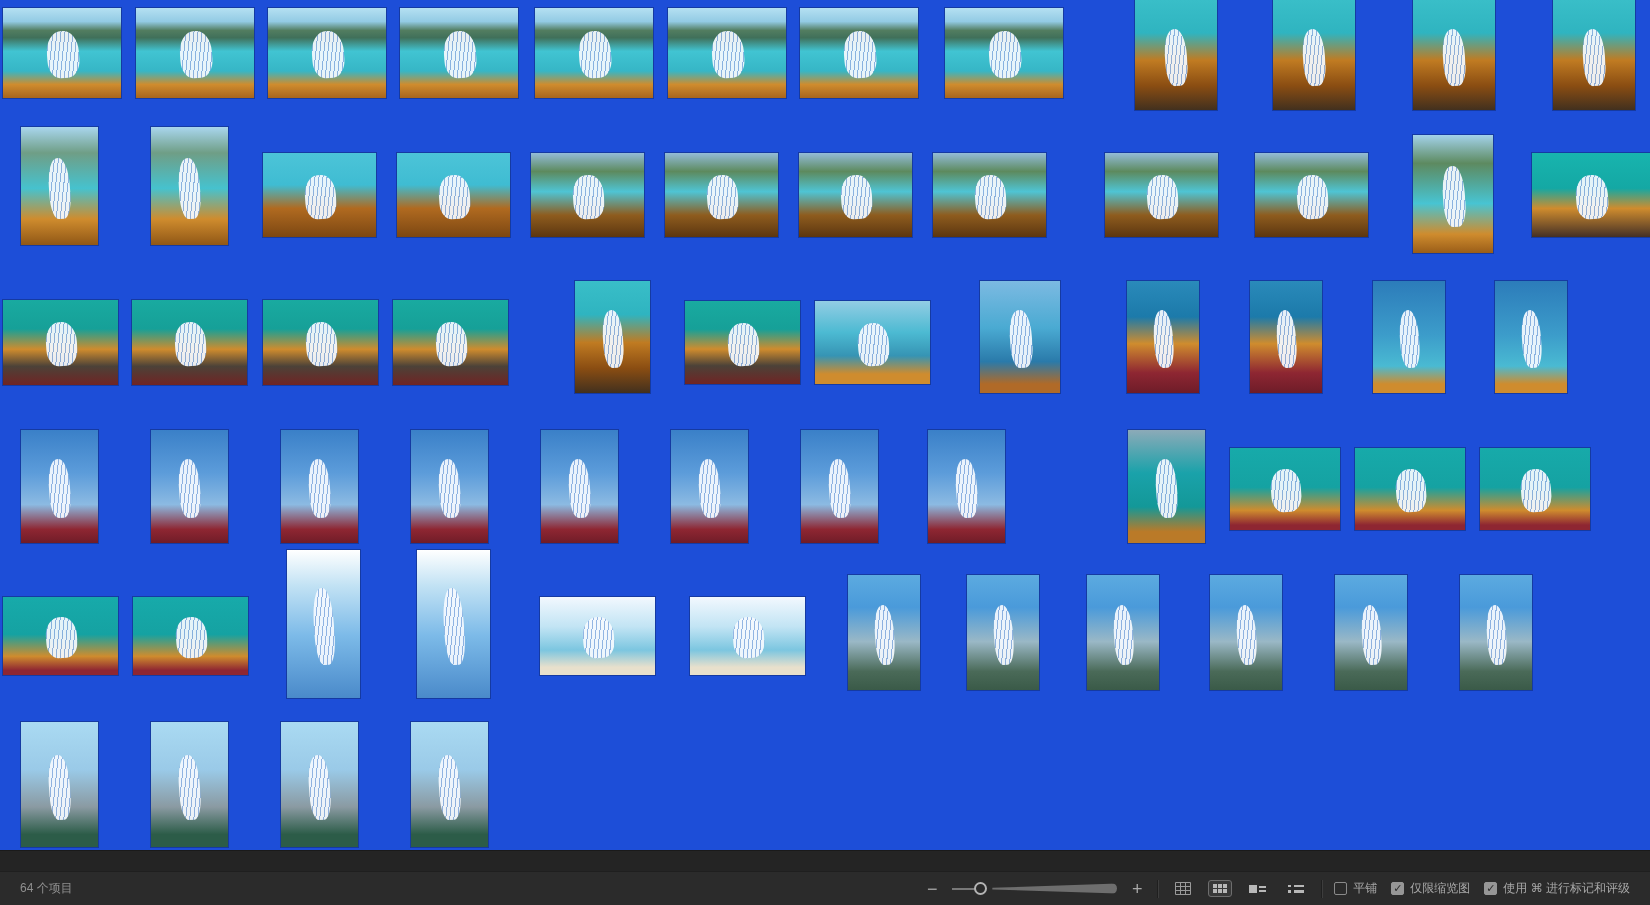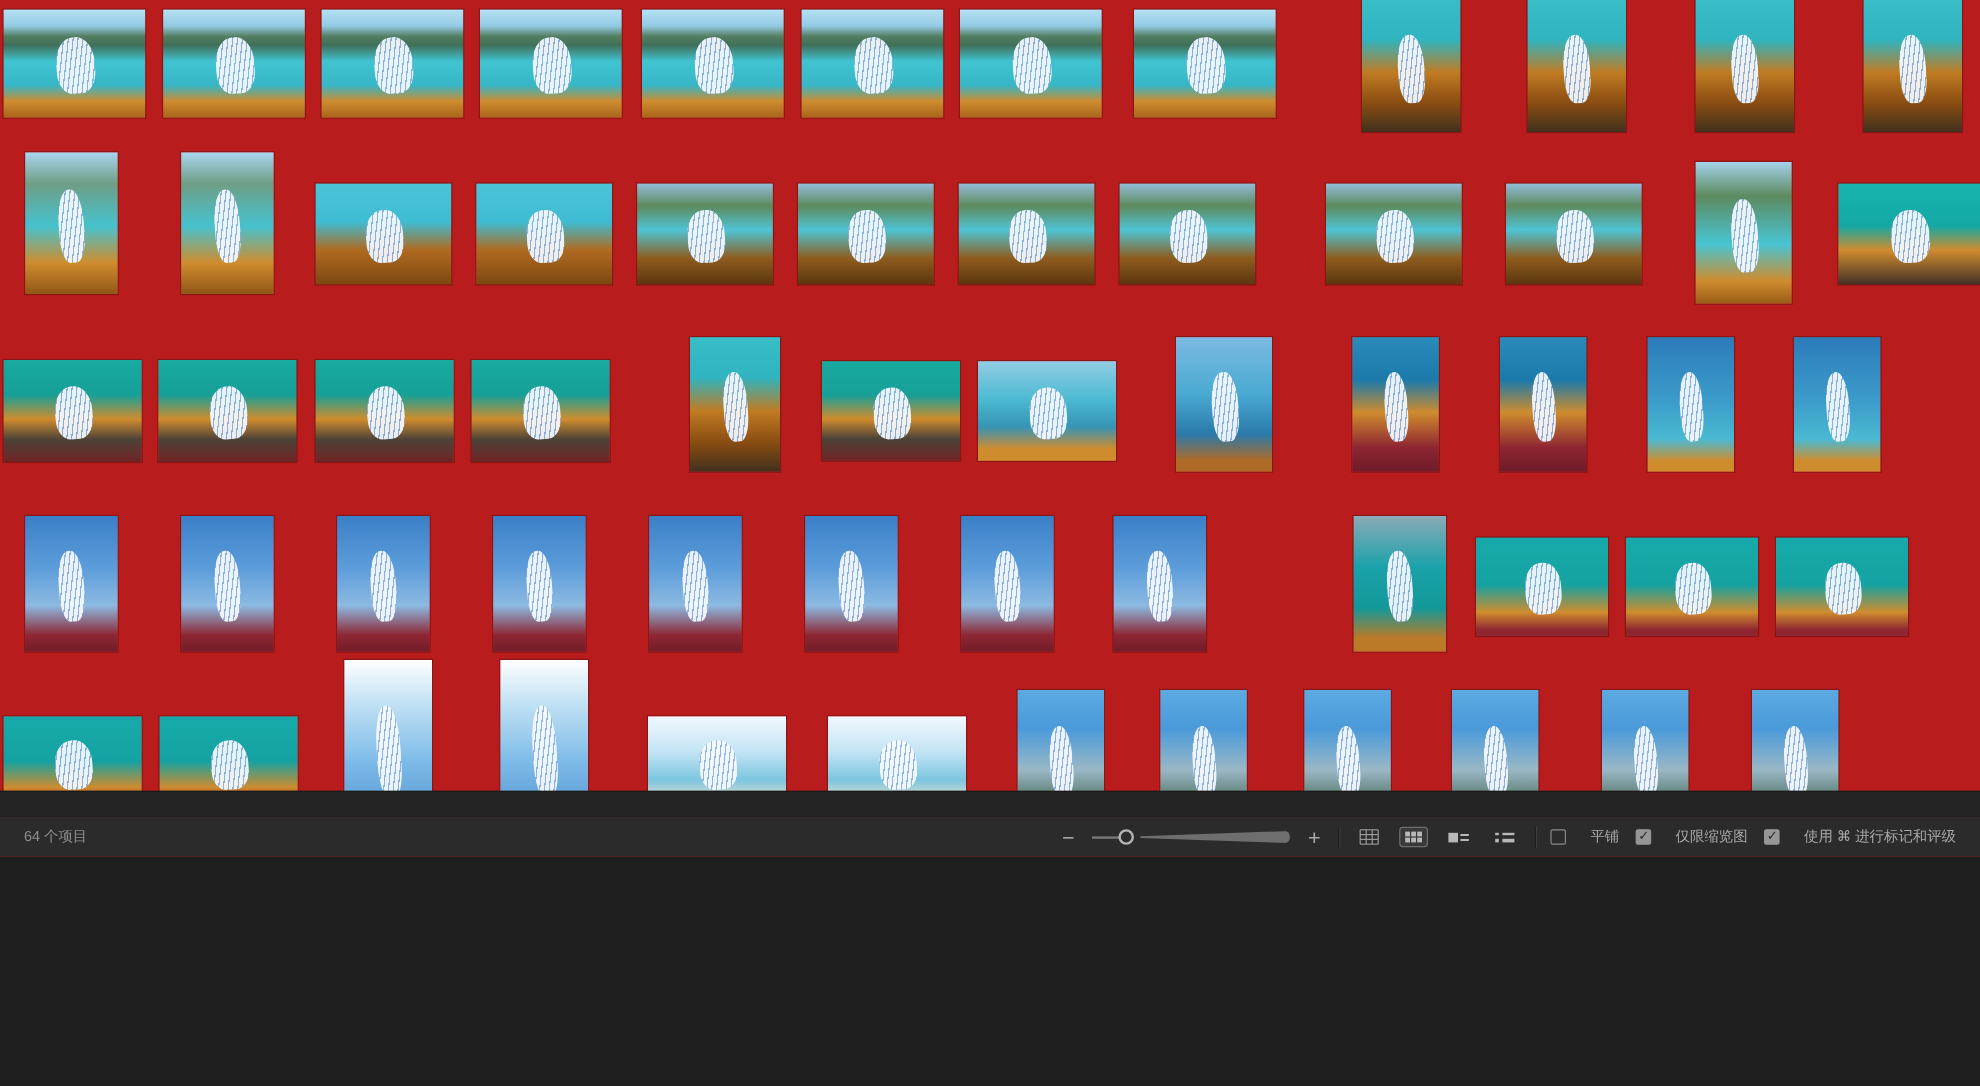--- a/index.html
+++ b/index.html
@@ -1,18 +1,18 @@
 <!DOCTYPE html>
 <html><head>
 <meta charset="utf-8">
 <style>
   html,body{margin:0;padding:0;background:#1e1e1e;}
   .app{
-    position:relative;width:1650px;height:714px;overflow:hidden;
-    background:#b91c1c;
+    position:relative;width:1650px;height:905px;overflow:hidden;
+    background:#1d4ed8;
     font-family:"Liberation Sans","DejaVu Sans",sans-serif;
     -webkit-font-smoothing:antialiased;
   }
   
   .content{position:absolute;left:0;top:0;right:0;bottom:53px;overflow:hidden;}
   .thumb{
     position:absolute;
     box-shadow:0 0 0 1px rgba(0,0,0,.25);
     overflow:hidden;
   }
@@ -79,21 +79,21 @@
   .ic-list{position:relative;width:16px;height:10px;}
   .ic-list::before,.ic-list::after{
     content:"";position:absolute;left:0;width:100%;height:2.5px;
     background:linear-gradient(#b8b8b8,#b8b8b8) 0 0/3px 100% no-repeat,
                linear-gradient(#b8b8b8,#b8b8b8) 6px 0/10px 100% no-repeat;
   }
   .ic-list::before{top:1px;}
   .ic-list::after{bottom:1px;}
   
   .opts{display:flex;align-items:center;gap:14px;}
-  .opt{display:flex;align-items:center;gap:20px;white-space:nowrap;cursor:default;}
+  .opt{display:flex;align-items:center;gap:6px;white-space:nowrap;cursor:default;}
   .cb{
     width:13px;height:13px;border-radius:2px;border:1px solid #8a8a8a;
     box-sizing:border-box;display:flex;align-items:center;justify-content:center;
     font-size:11px;font-weight:bold;color:#2b2b2b;line-height:1;
   }
   .cb.on{background:#969696;border-color:#969696;}
   .optlabel{color:#a8a8a8;}
 </style>
 </head>
 <body>

